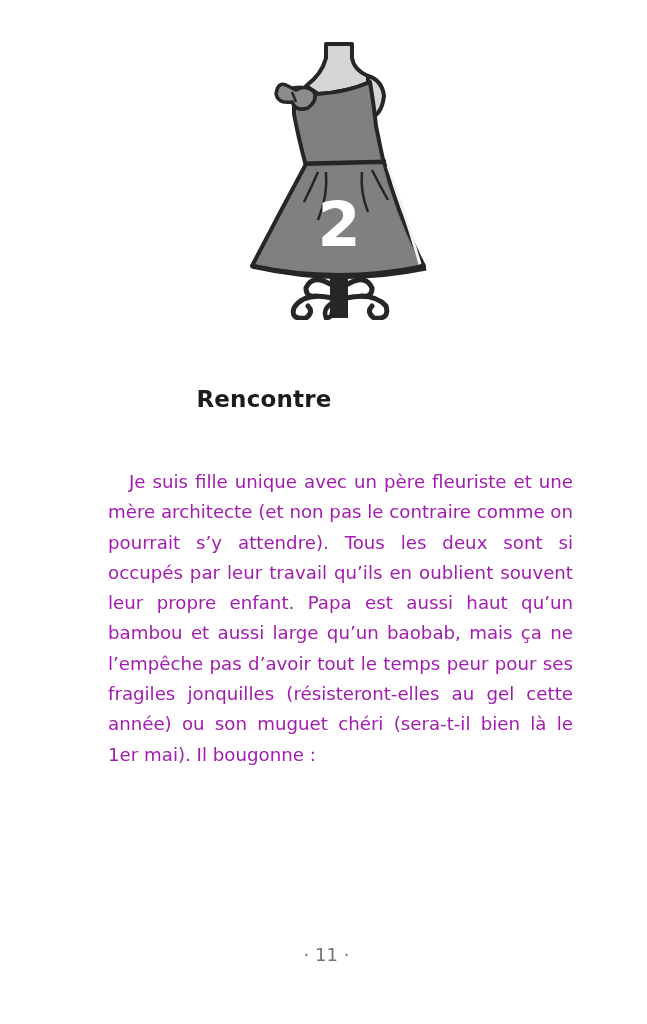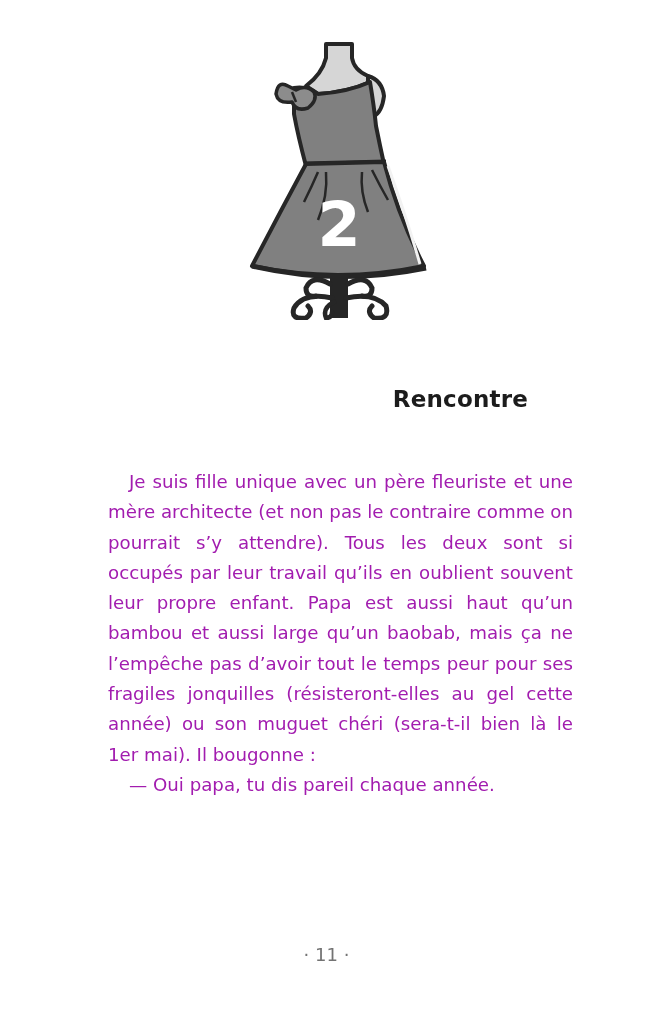--- a/index.html
+++ b/index.html
@@ -25,21 +25,21 @@
     .illustration svg {
       width: 100%;
       height: 100%;
       display: block;
     }
     .chapter-title {
       position: absolute;
       left: 0;
       width: 528px;
       top: 371px;
-      text-align: right;
+      text-align: center;
       font-size: 23px;
       letter-spacing: 0.2px;
       color: #1c1c1c;
     }
     .body-text {
       position: absolute;
       left: 108px;
       top: 467px;
       width: 465px;
       font-size: 18.2px;
@@ -98,16 +98,15 @@
     <path d="M84 262 Q56 256 46 272 Q42 284 58 282 Q66 276 60 270" stroke="#262626" stroke-width="5" fill="none" stroke-linecap="round"></path>
     <path d="M98 262 Q126 256 138 270 Q142 284 126 282 Q118 276 124 270" stroke="#262626" stroke-width="5" fill="none" stroke-linecap="round"></path>
     <path d="M86 266 Q74 272 78 282 Q84 282 84 276" stroke="#262626" stroke-width="4.5" fill="none" stroke-linecap="round"></path>
   </svg>
 </div>
 
 <h1 class="chapter-title">Rencontre</h1>
 
 <div class="body-text">
   <p>Je suis fille unique avec un père fleuriste et une mère architecte (et non pas le contraire comme on pourrait s’y attendre). Tous les deux sont si occupés par leur travail qu’ils en oublient souvent leur propre enfant. Papa est aussi haut qu’un bambou et aussi large qu’un baobab, mais ça ne l’empêche pas d’avoir tout le temps peur pour ses fragiles jonquilles (résisteront-elles au gel cette année) ou son muguet chéri (sera-t-il bien là le 1er mai). Il bougonne :</p>
-  <p>— Oui papa, tu dis pareil chaque année.</p>
 </div>
 
 <div class="page-number">· 11 ·</div>
 
 </body></html>

